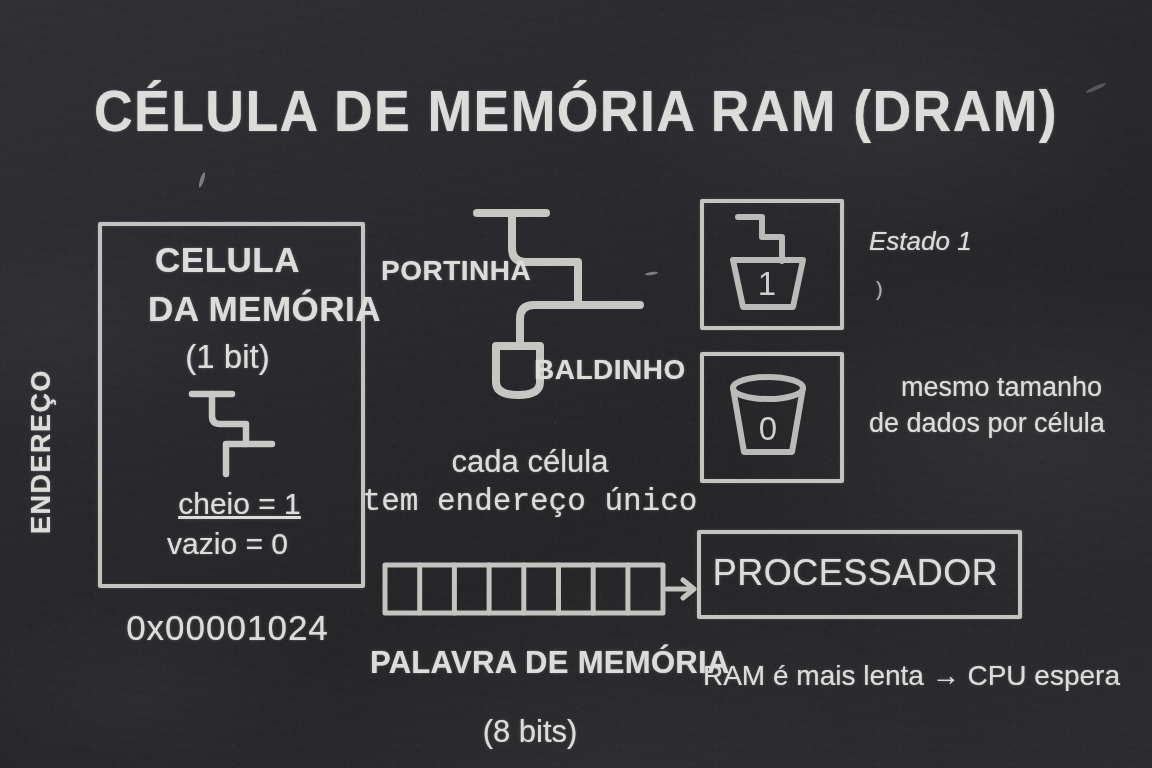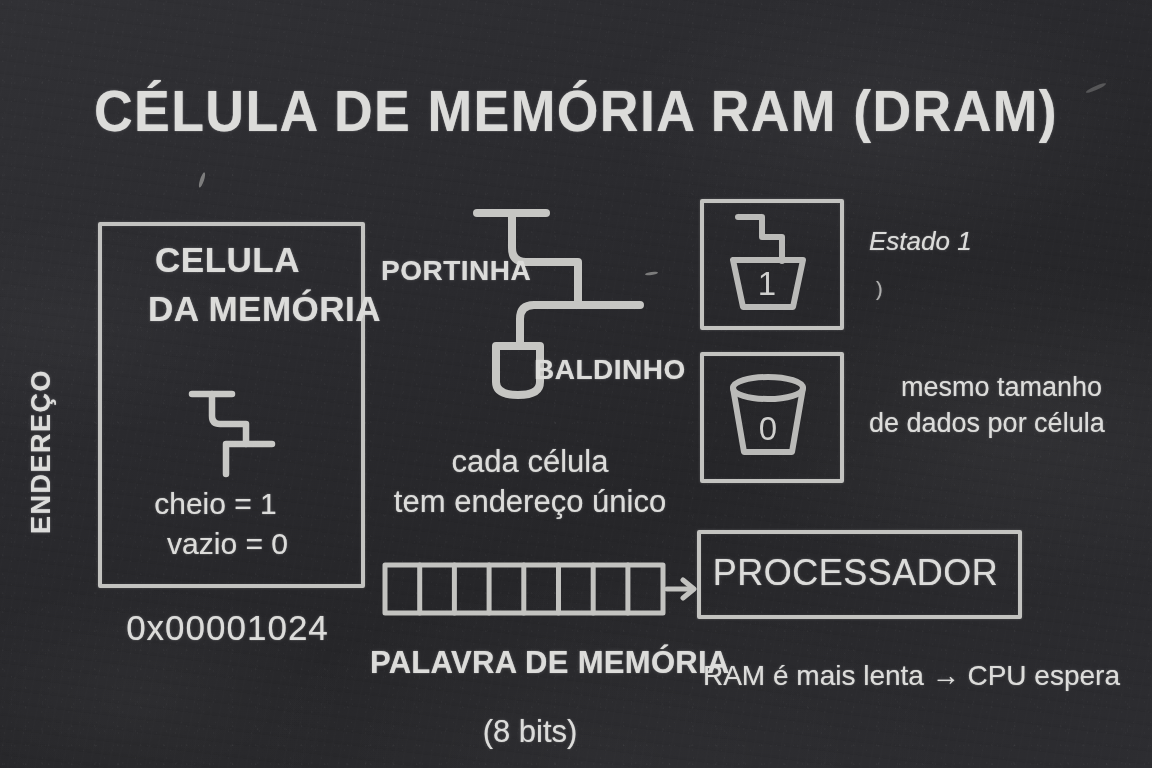--- a/index.html
+++ b/index.html
@@ -54,36 +54,36 @@
   
   #cellbox{
     position:absolute;left:98px;top:222px;width:259px;height:358px;
     border:4px solid #cfcfcc;border-radius:2px;
     box-shadow:0 0 3px rgba(255,255,255,.22), inset 0 0 3px rgba(255,255,255,.12);
     opacity:.93;z-index:4;
   }
   #cell-l1{left:98px;top:240px;width:259px;text-align:center;font-size:35px;font-weight:700;letter-spacing:.5px;}
   #cell-l2{left:98px;top:289px;width:259px;text-align:center;font-size:35px;font-weight:700;letter-spacing:.5px;padding-left:37px;}
   #cell-l3{left:98px;top:338px;width:259px;text-align:center;font-size:33px;font-weight:400;}
-  #cheio{left:86px;top:487px;width:259px;text-align:center;font-size:30px;font-weight:400;}
+  #cheio{left:110px;top:487px;width:259px;text-align:center;font-size:30px;font-weight:400;text-decoration:underline;}
   #vazio{left:98px;top:527px;width:259px;text-align:center;font-size:30px;font-weight:400;}
   #addr{left:98px;top:608px;width:259px;text-align:center;font-size:35px;font-weight:400;letter-spacing:1px;}
   #endereco{
     left:-49px;top:436px;width:180px;text-align:center;
     font-size:27px;font-weight:700;letter-spacing:1.5px;
     transform:rotate(-90deg);
   }
   #svg-transistor{position:absolute;left:186px;top:386px;z-index:5;}
 
   
   #svg-bigtrans{position:absolute;left:460px;top:198px;z-index:4;}
   #portinha{left:381px;top:255px;font-size:28px;font-weight:700;letter-spacing:.5px;}
   #baldinho{left:534px;top:354px;font-size:28px;font-weight:700;letter-spacing:.5px;}
   #cada1{left:370px;top:444px;width:320px;text-align:center;font-size:31px;font-weight:400;}
-  #cada2{left:360px;top:484px;width:340px;text-align:center;font-size:31px;font-weight:400;}
+  #cada2{left:360px;top:484px;width:340px;text-align:center;font-size:31px;font-weight:400;font-family:Liberation Mono, monospace;}
 
   
   .statebox{
     position:absolute;width:136px;height:123px;
     border:4px solid #cfcfcc;border-radius:2px;
     box-shadow:0 0 3px rgba(255,255,255,.2), inset 0 0 3px rgba(255,255,255,.1);
     opacity:.93;z-index:4;
   }
   #statebox1{left:700px;top:199px;}
   #statebox0{left:700px;top:352px;}
@@ -117,20 +117,21 @@
 
   <div class="stray" style="left:200px;top:172px;width:4px;height:16px;transform:rotate(18deg);"></div>
   <div class="stray" style="left:645px;top:272px;width:13px;height:3px;transform:rotate(-8deg);"></div>
   <div class="stray" style="left:1085px;top:86px;width:22px;height:4px;transform:rotate(-24deg);opacity:.28;"></div>
 
   <div class="chalk cond" id="title">CÉLULA DE MEMÓRIA RAM (DRAM)</div>
 
   <div id="cellbox"></div>
   <div class="chalk cond" id="cell-l1">CELULA</div>
   <div class="chalk cond" id="cell-l2">DA MEMÓRIA</div>
+  <div class="chalk cond" id="cell-l3">(1 bit)</div>
 
   <svg id="svg-transistor" width="112" height="96" viewBox="0 0 112 96">
     <g fill="none" stroke="#d4d4d1" stroke-width="6.5" stroke-linecap="round" stroke-linejoin="round" opacity=".93">
       <path d="M6 8 H46"></path>
       <path d="M26 8 V30 Q26 38 34 38 H60 V58 H86"></path>
       <path d="M60 58 H40 V88"></path>
     </g>
   </svg>
 
   <div class="chalk cond" id="cheio">cheio = 1</div>

